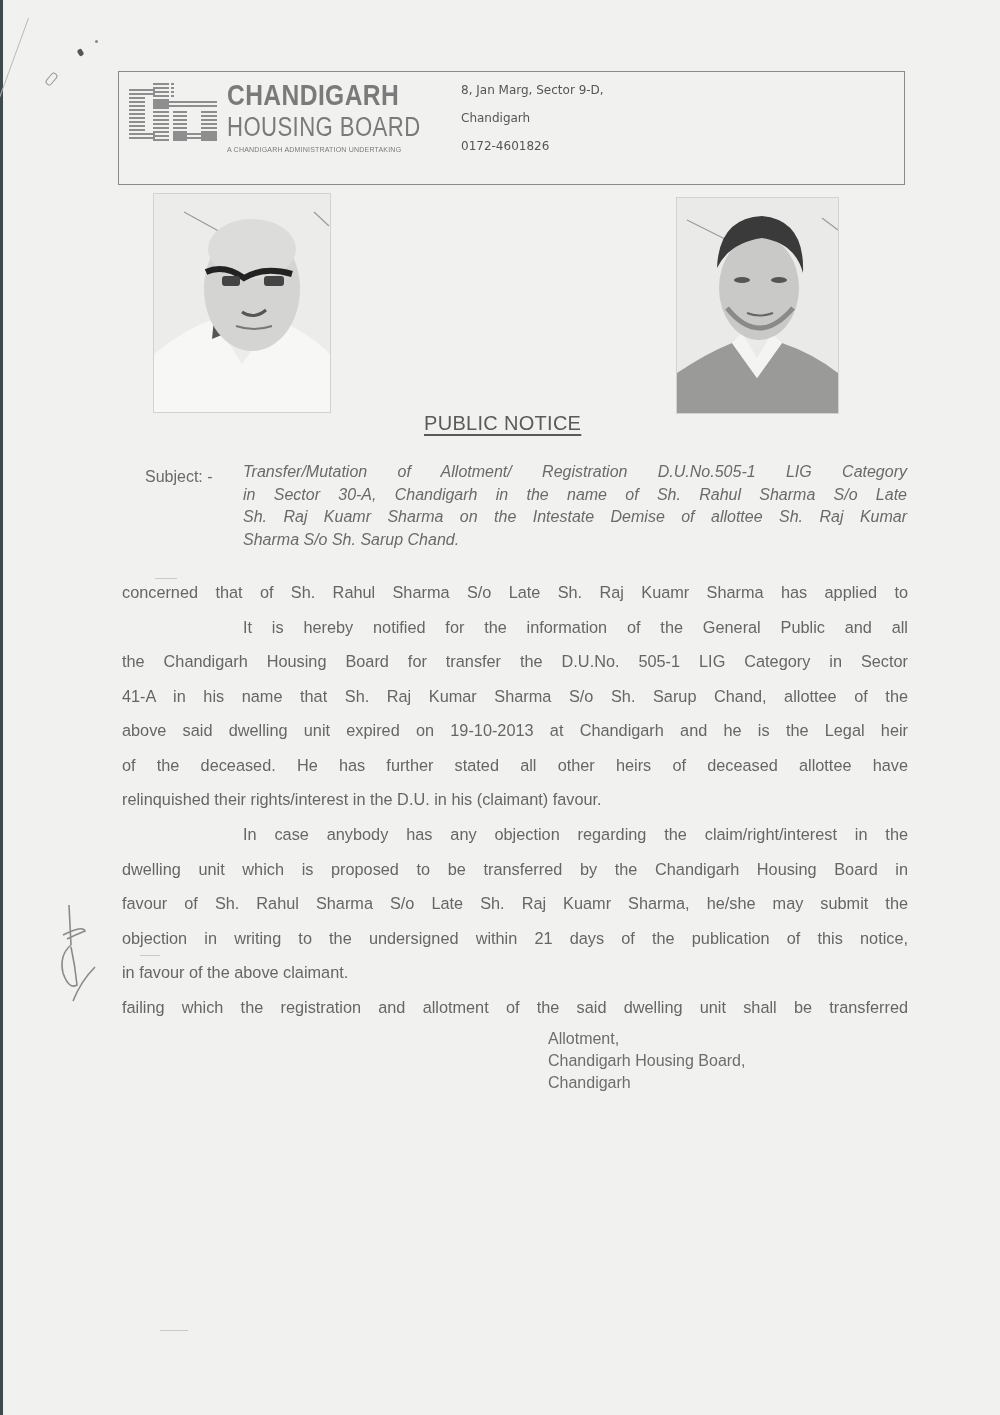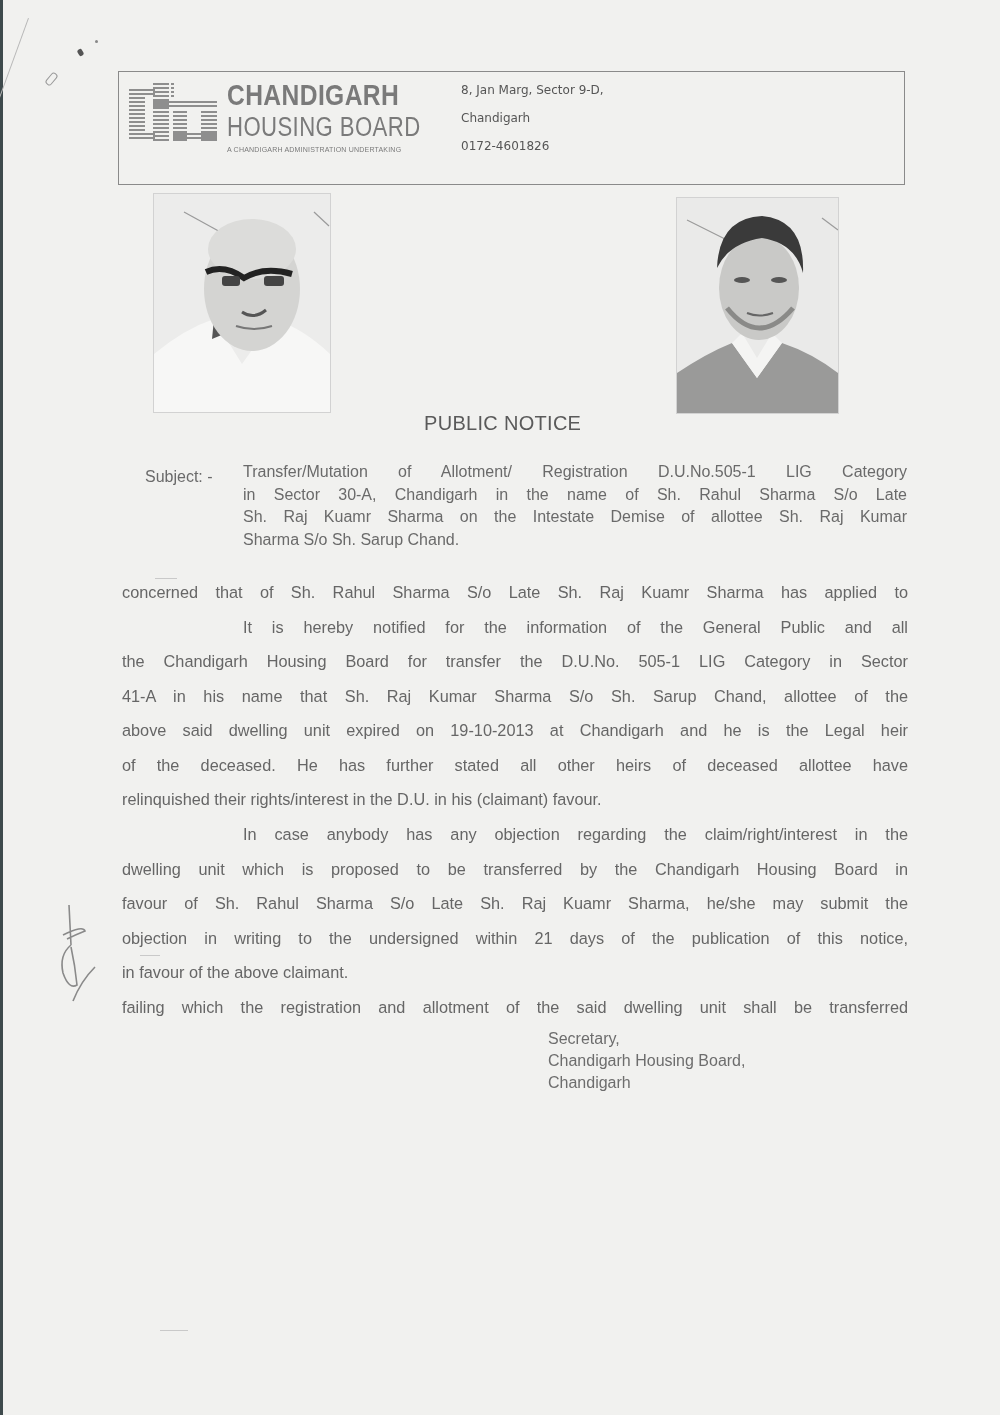--- a/index.html
+++ b/index.html
@@ -25,25 +25,25 @@
     .org-name2 { position: absolute; left: 108px; top: 40px; font-family: "Liberation Sans", sans-serif; font-size: 27px; color: #7a7a7a; letter-spacing: 0.5px; transform: scaleX(0.82); transform-origin: left; white-space: nowrap; }
     .org-tagline { position: absolute; left: 108px; top: 73px; font-size: 8px; color: #7a7a7a; letter-spacing: 0.2px; white-space: nowrap; transform: scaleX(0.88); transform-origin: left; }
     .address { position: absolute; left: 342px; top: 4px; font-family: "DejaVu Sans", sans-serif; font-size: 12px; line-height: 28px; color: #555; font-weight: normal; }
     .address div { white-space: nowrap; }
 
     .photo { position: absolute; border: 1px solid #d2d2d2; background: #e9e9e8; overflow: hidden; }
     .photo-left { left: 153px; top: 193px; width: 176px; height: 218px; }
     .photo-right { left: 676px; top: 197px; width: 161px; height: 215px; }
     .photo svg { width: 100%; height: 100%; display: block; }
 
-    .title { position: absolute; left: 424px; top: 412px; font-size: 20px; color: #5a5a5a; text-underline-offset: 4px; letter-spacing: 0.3px; white-space: nowrap; }
+    .title { position: absolute; left: 424px; top: 412px; font-size: 20px; color: #5a5a5a; text-decoration: underline; text-underline-offset: 4px; letter-spacing: 0.3px; white-space: nowrap; }
 
     .subject-label { position: absolute; left: 122px; top: 468px; font-size: 16px; color: #6a6a6a; white-space: nowrap; margin-left: 23px; }
     .subject-text { position: absolute; left: 243px; top: 461px; width: 664px; font-size: 16px; line-height: 22.5px; color: #6a6a6a; text-align: justify; }
-    .subject-text span { display: block; white-space: nowrap; text-align-last: justify; }
+    .subject-text span { display: block; white-space: nowrap; text-align-last: justify; font-style: italic; }
     .subject-text span.last { text-align-last: left; }
 
     .para { position: absolute; left: 122px; width: 786px; font-size: 16.3px; color: #666; }
     .para .ln { display: block; white-space: nowrap; text-align: justify; text-align-last: justify; height: 34.5px; line-height: 34.5px; }
     .para .ln.last { text-align-last: left; }
     .para .ln.indent { padding-left: 121px; }
     .para1 { top: 575px; }
     .para2 { top: 817px; }
 
     .signoff { position: absolute; left: 548px; top: 1028px; font-size: 16px; line-height: 22px; color: #6d6d6d; white-space: nowrap; }
@@ -144,20 +144,20 @@
   <span class="ln">failing which the registration and allotment of the said dwelling unit shall be transferred</span>
 </div>
 
 <div class="signature">
   <svg viewBox="0 0 50 120" width="50" height="120">
     <path d="M14 10 L16 50 M8 40 Q28 30 30 36 Q20 40 12 44 M16 50 Q4 60 8 78 Q14 95 22 90 Q20 70 16 52 M40 72 Q26 86 18 106" stroke="#8a8a8a" stroke-width="1.6" fill="none"></path>
   </svg>
 </div>
 
 <div class="signoff">
-  <div>Secretary,</div>
+  <div>Allotment,</div>
   <div>Chandigarh Housing Board,</div>
   <div>Chandigarh</div>
 </div>
 
 <div class="smudge" style="left:155px;top:578px;width:22px;"></div>
 <div class="smudge" style="left:140px;top:955px;width:20px;"></div>
 <div class="smudge" style="left:160px;top:1330px;width:28px;"></div>
 
 </body></html>

